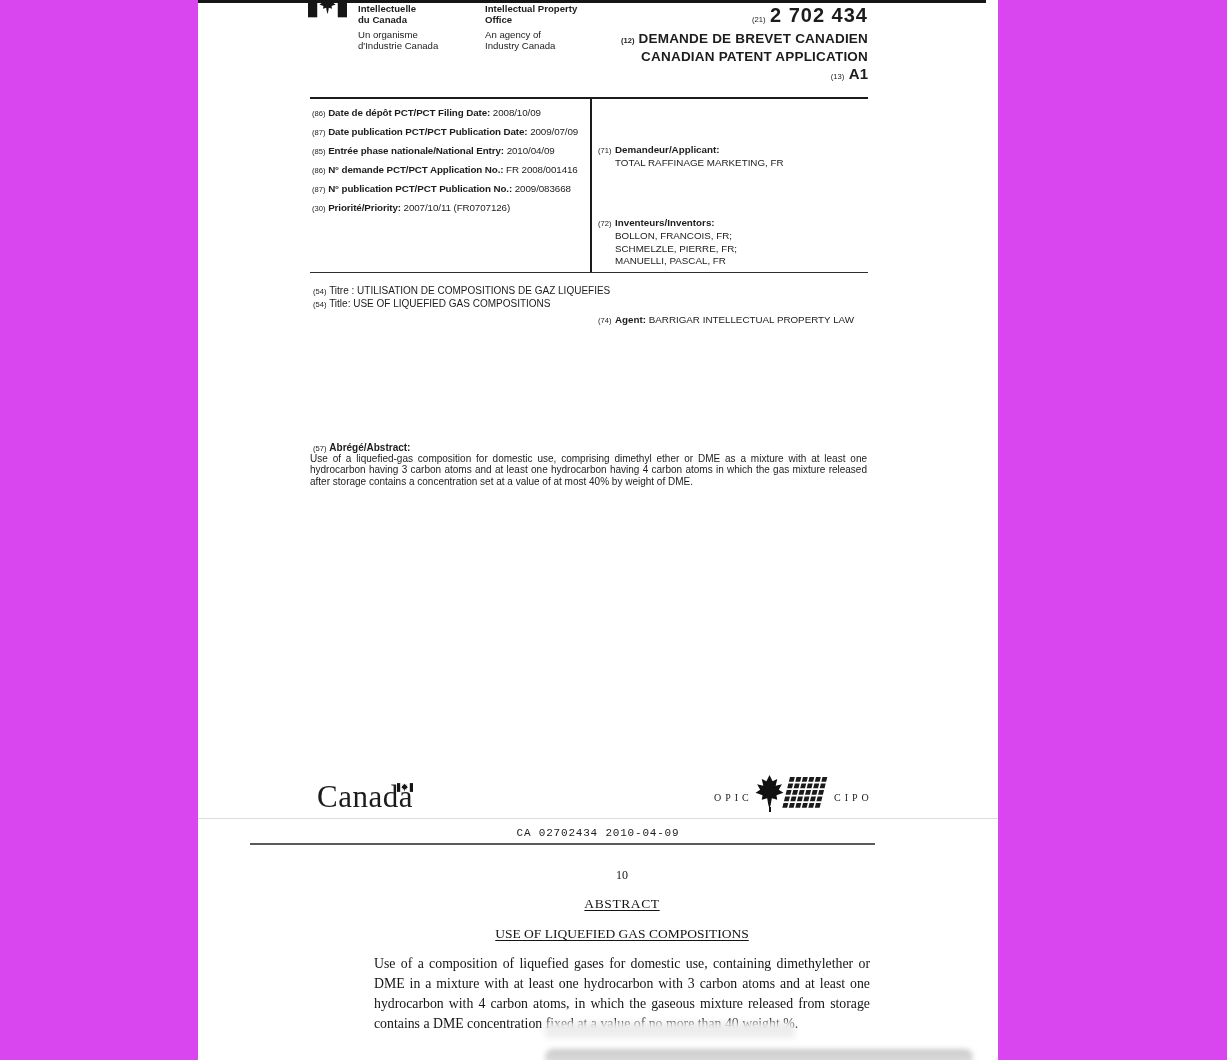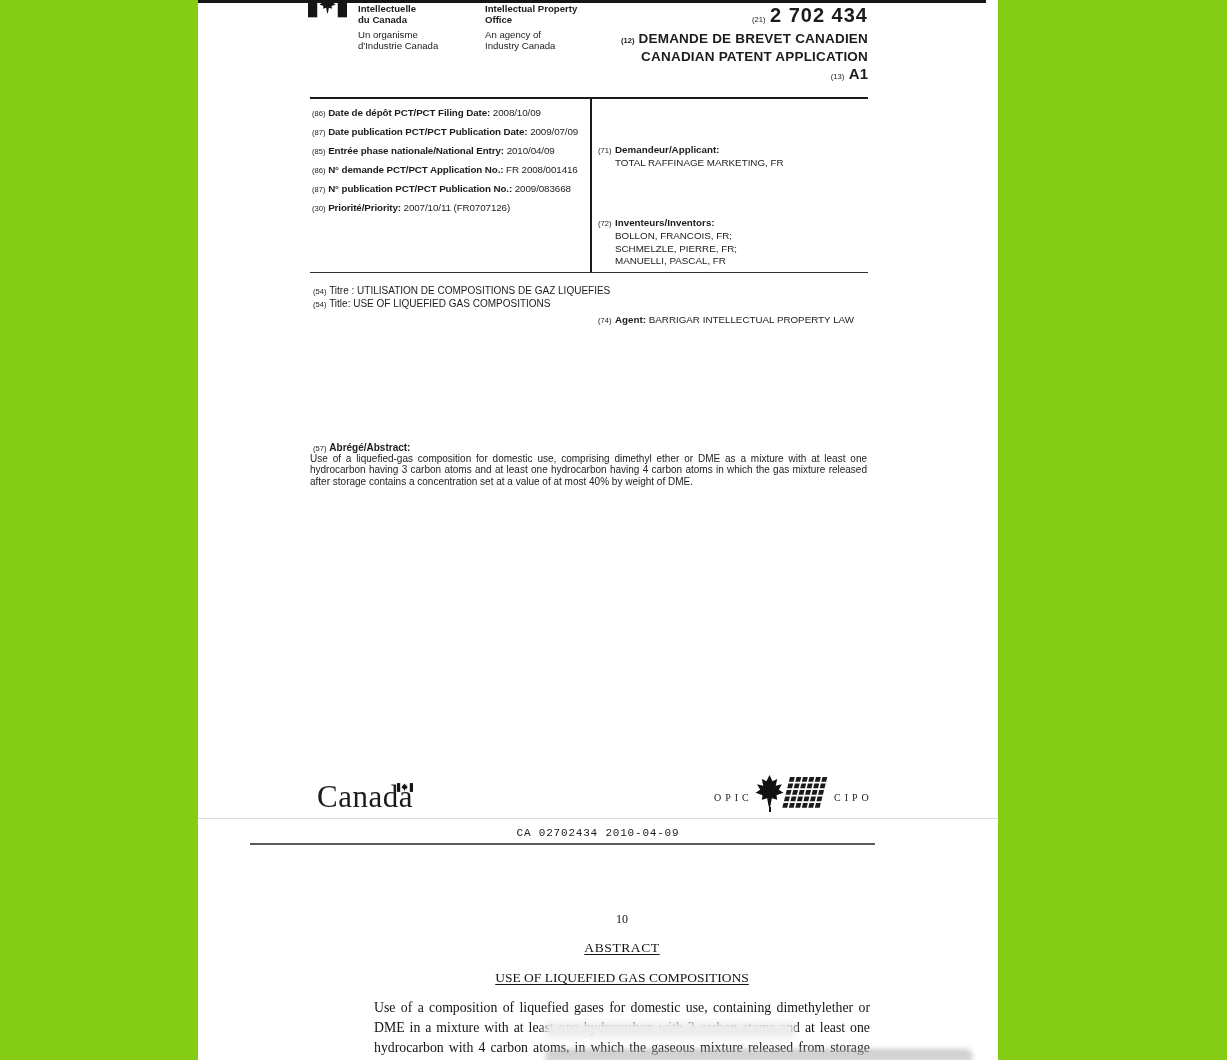--- a/index.html
+++ b/index.html
@@ -1,19 +1,19 @@
 <!DOCTYPE html>
 <html><head>
 <meta charset="utf-8">
 <style>
   * { margin:0; padding:0; box-sizing:border-box; }
   html,body { background:#f2f2f2; }
   .canvas {
     position:relative; width:1227px; height:1060px;
-    background:#84cc16; overflow:hidden;
+    background:#d946ef; overflow:hidden;
     font-family:"Liberation Sans", sans-serif;
     color:#1c1c1c;
   }
   .page {
     position:absolute; left:198px; top:0; width:800px; height:1060px;
     background:#ffffff; overflow:hidden;
   }
   .abs { position:absolute; }
 
   
@@ -70,21 +70,21 @@
   .cipo-logo-svg { left:552px; top:774px; }
 
   .sep-faint { left:0; top:818px; width:800px; height:1px; background:#dcdcdc; }
   .stamp { left:0; top:827px; width:800px; text-align:center;
     font-family:"Liberation Mono", monospace; font-size:11px; letter-spacing:0.8px; }
   .rule-dark { left:52px; top:843px; width:625px; height:1.6px; background:#5a5a5a; }
 
   
   .abs-page { left:176px; top:868px; width:496px; text-align:center;
     font-family:"Liberation Serif", serif; color:#141414; }
-  .pg-num { font-size:12px;margin-top:44px; }
+  .pg-num { font-size:12px; }
   .ap-heading { margin-top:13px; font-size:13.5px; letter-spacing:0.6px;
     text-decoration:underline; text-underline-offset:2px; }
   .ap-sub { margin-top:14px; font-size:13.5px;
     text-decoration:underline; text-underline-offset:2px; }
   .ap-body { margin-top:12px; font-size:13.8px; line-height:20px; text-align:justify; }
 
   .smudge { left:347px; top:1022px; width:250px; height:16px;
     background:#ededed; filter:blur(3px); }
   .shadow-bar { left:347px; top:1049px; width:428px; height:18px; border-radius:8px;
     background:linear-gradient(180deg,#a6a6a6,#d2d2d2); filter:blur(2.5px); opacity:0.6; }

